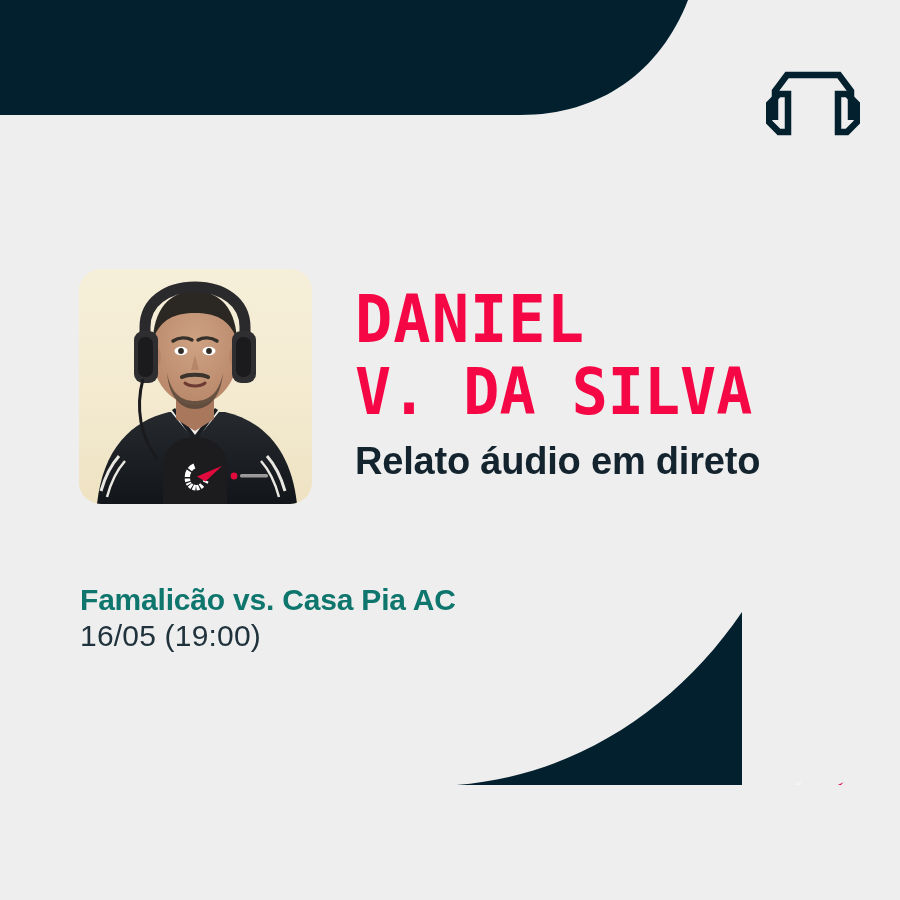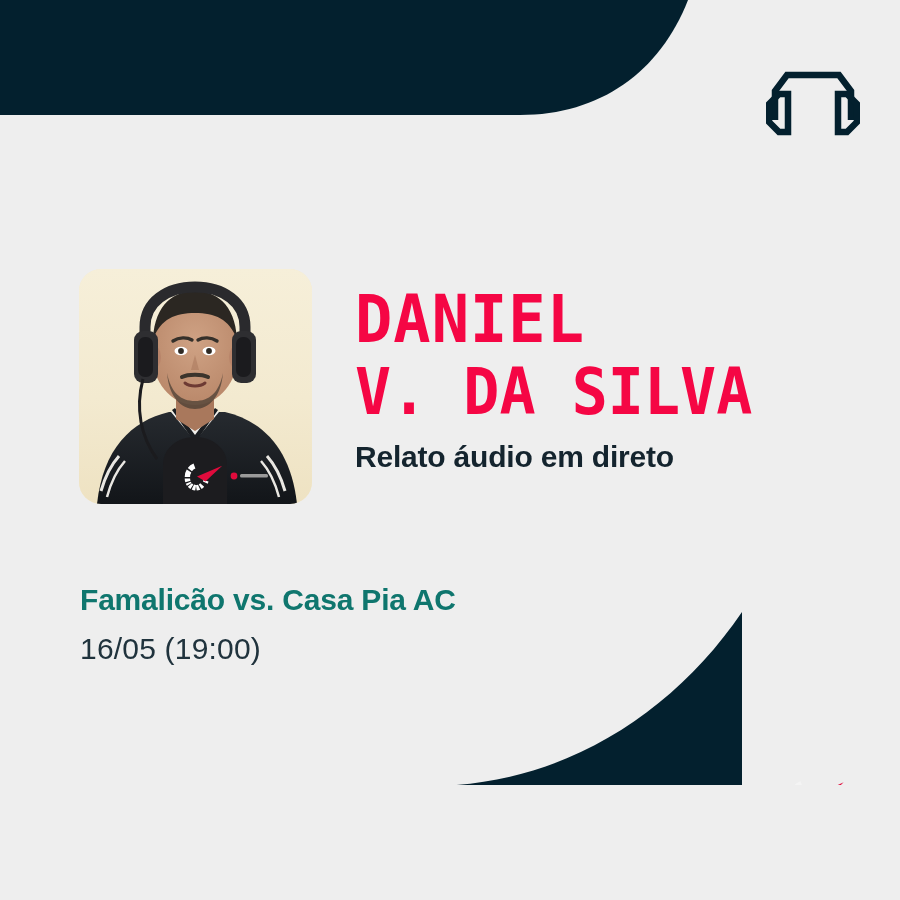--- a/index.html
+++ b/index.html
@@ -54,41 +54,41 @@
     line-height:72px;
     letter-spacing:1px;
     color:#f50644;
     white-space:nowrap;
     transform:scaleY(1.06);
     transform-origin:left top;
   }
   .name-line.l2 { font-size:60px; letter-spacing:0px; }
   .subtitle {
     margin-top:14px;
-    font-size:30px;
+    font-size:38px;
     font-weight:700;
     color:#14242e;
     letter-spacing:-0.2px;
     white-space:nowrap;
   }
 
   
   .match-block {
     position:absolute;
     left:80px; top:583px;
   }
   .match-teams {
     font-size:30px;
     font-weight:700;
     color:#0f766e;
     letter-spacing:-0.2px;
     white-space:nowrap;
   }
   .match-date {
-    margin-top:15px;
+    margin-top:2px;
     font-size:30px;
     font-weight:400;
     color:#20333d;
     letter-spacing:0.2px;
     white-space:nowrap;
   }
 
   
   .brand-logo {
     position:absolute;

